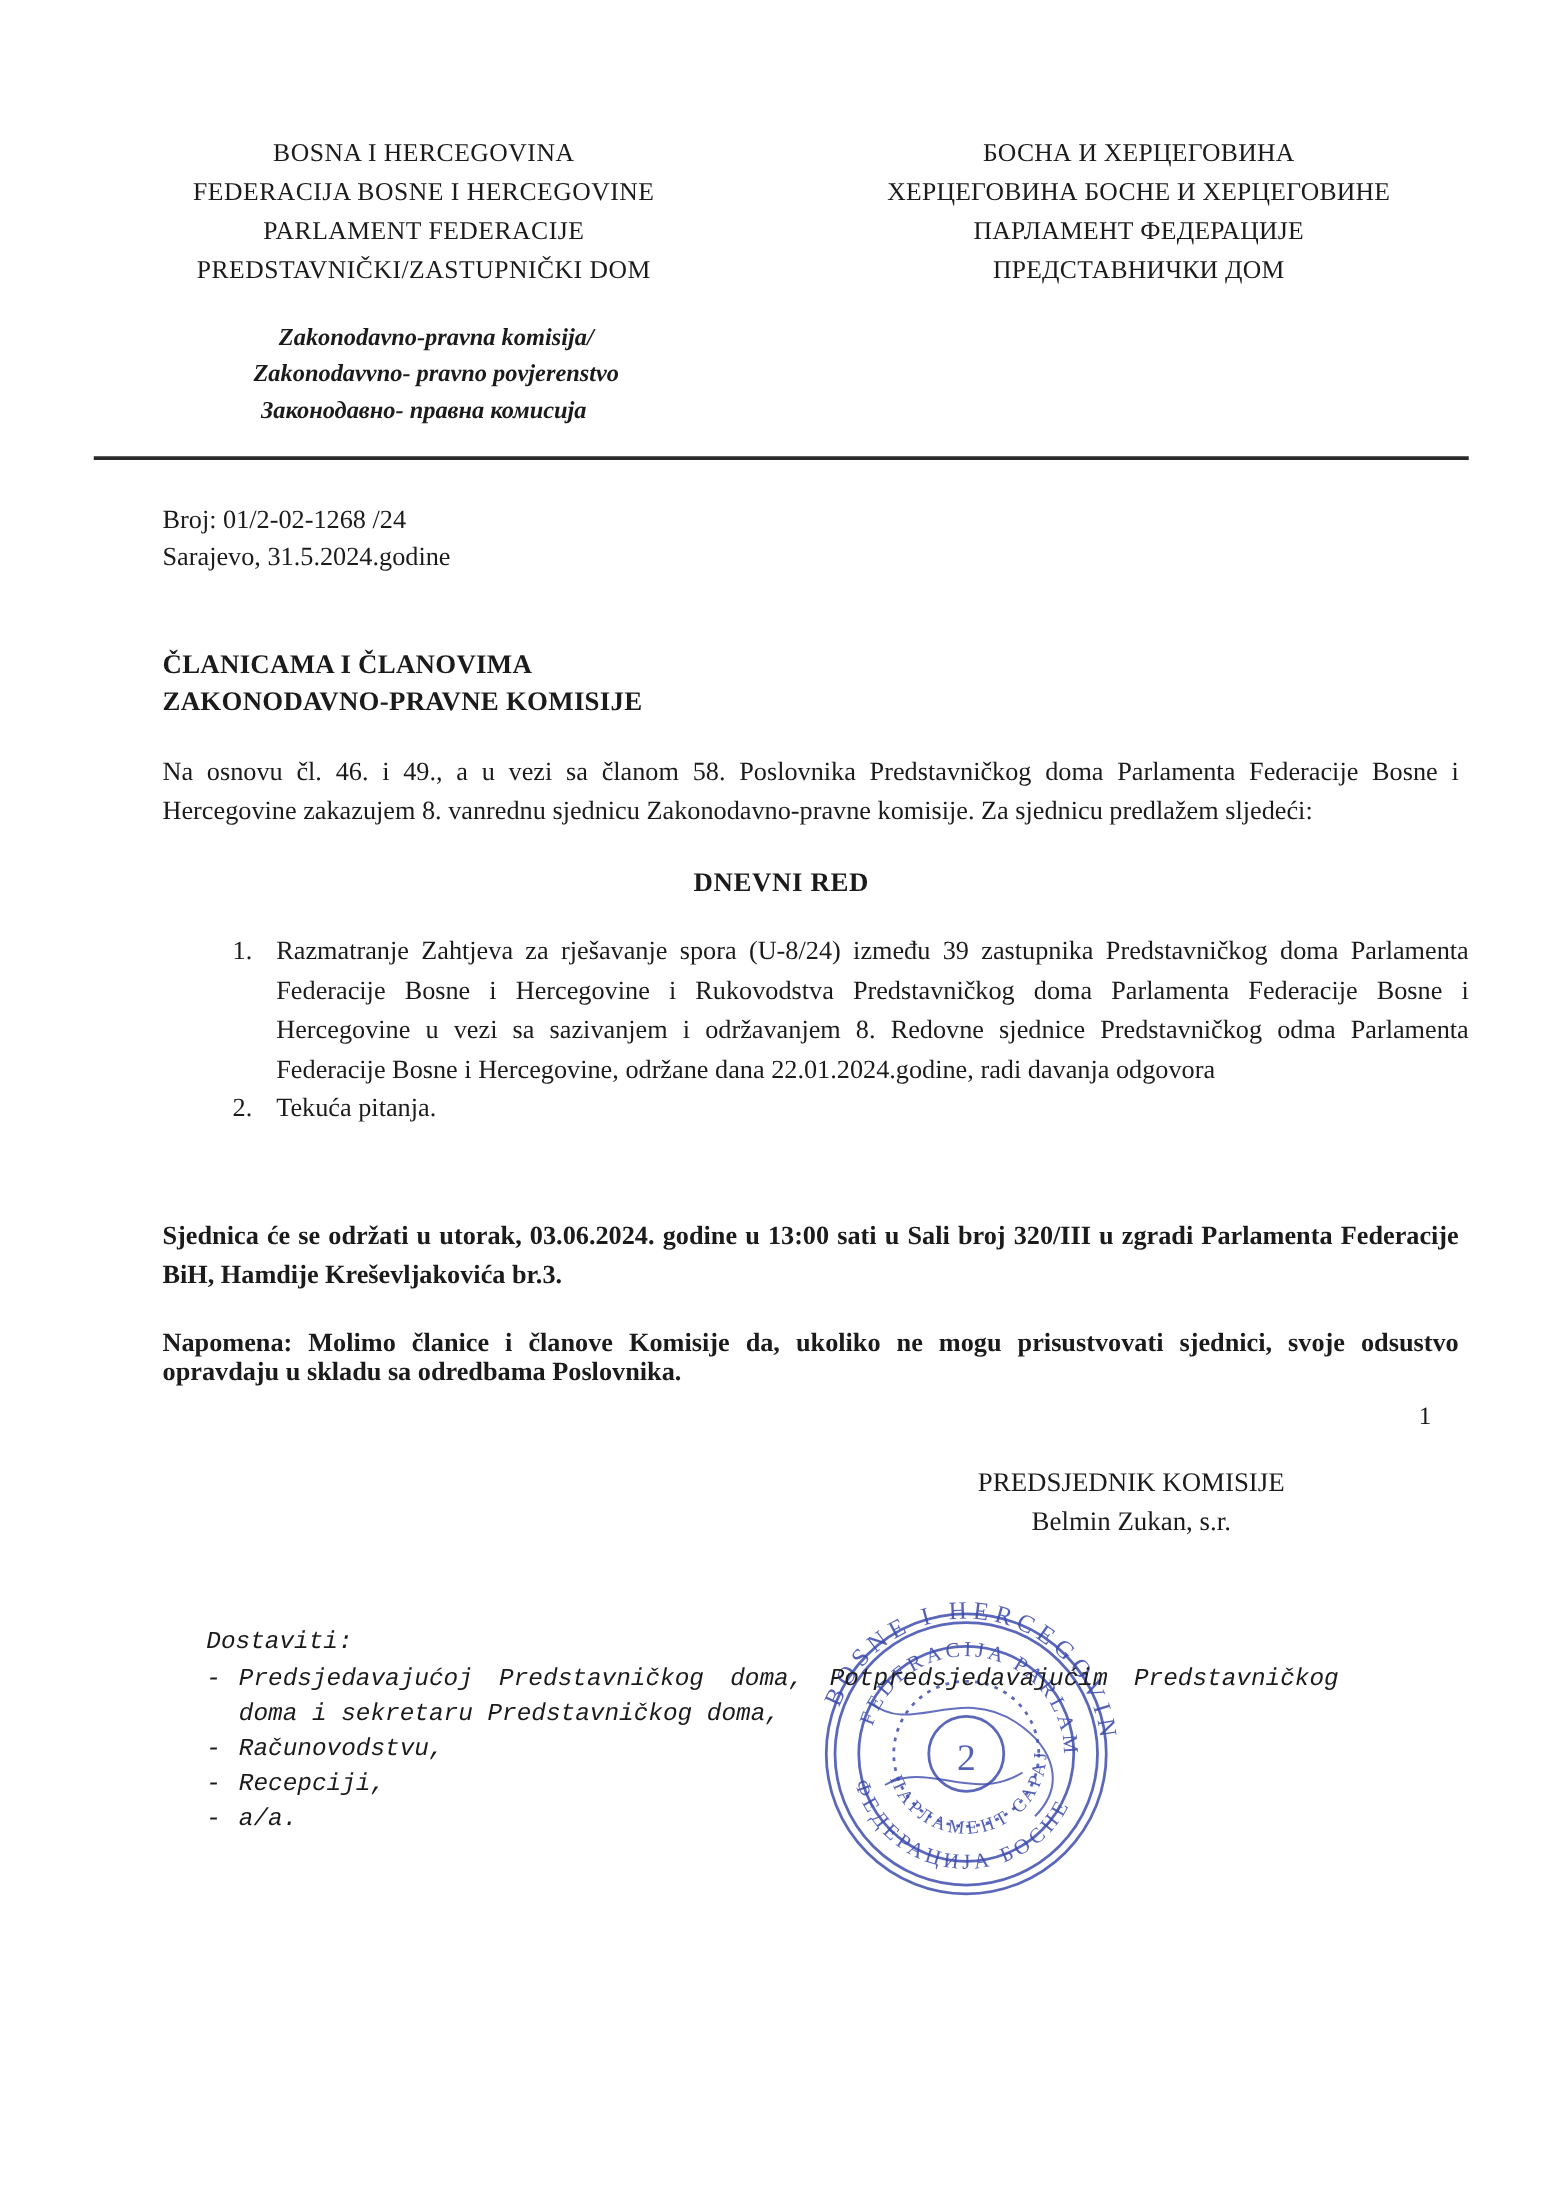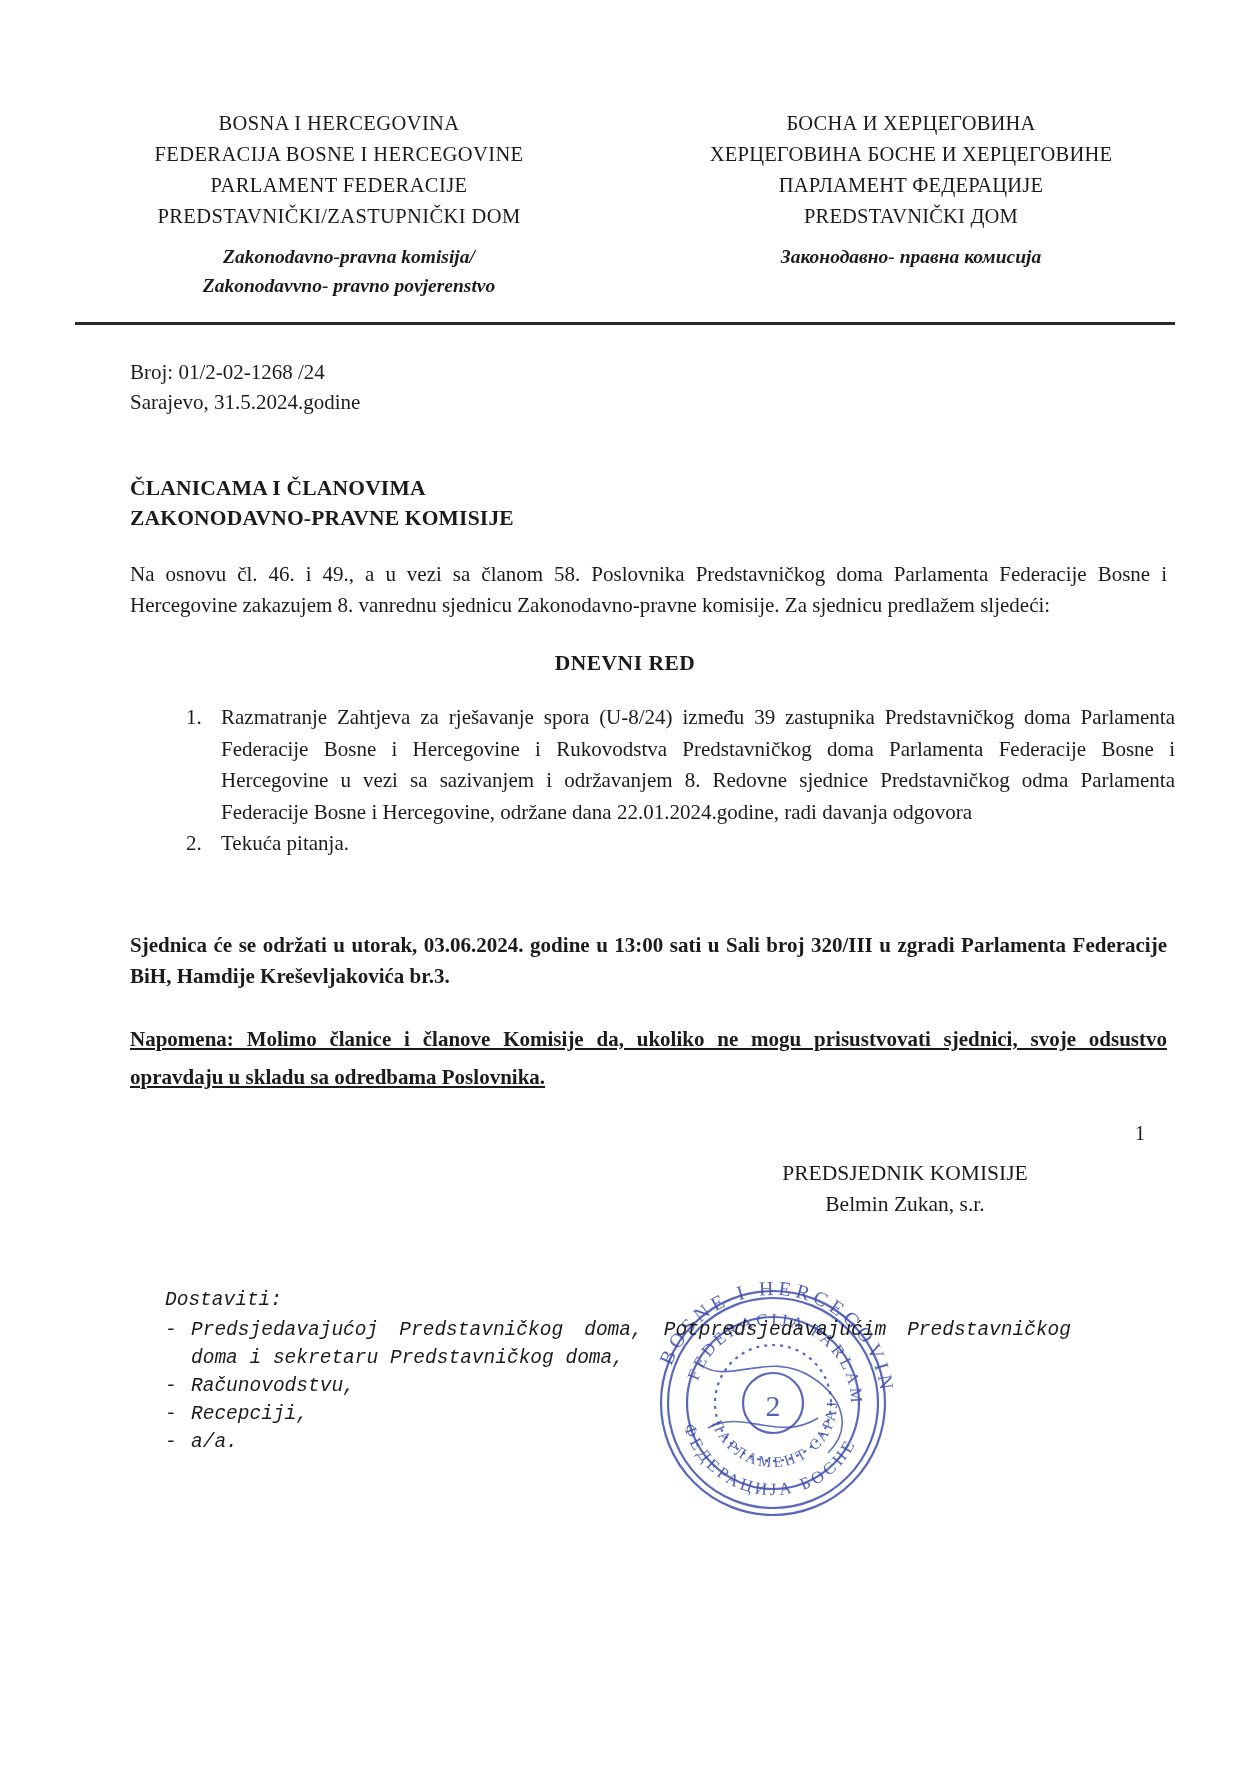--- a/index.html
+++ b/index.html
@@ -43,24 +43,24 @@
   .hdr-line {
     font-size: 20.5px;
     letter-spacing: 0.4px;
     line-height: 31px;
     white-space: nowrap;
   }
   .hdr-cyr .hdr-line { letter-spacing: 0.2px; }
 
   .sub-row {
     display: flex;
-    flex-direction: row;
+    flex-direction: column;
     justify-content: space-between;
     align-items: flex-start;
-    margin-top: 10px;
+    margin-top: 24px;
   }
   .sub-col {
     width: 48%;
     text-align: center;
   }
   .sub-line {
     font-weight: bold;
     font-style: italic;
     font-size: 19.5px;
     line-height: 29px;
@@ -130,22 +130,21 @@
     font-size: 21px;
     line-height: 31px;
     text-align: justify;
   }
   .remark {
     margin-top: 28px;
     padding-left: 55px;
     padding-right: 8px;
     font-weight: bold;
     font-size: 21px;
-    line-height: 38px;
-    text-decoration: underline;
+    line-height: 23px;
     text-align: justify;
   }
 
   
   .signature {
     margin-top: 62px;
     text-align: center;
     padding-left: 560px;
     font-size: 21.5px;
     line-height: 31px;
@@ -211,21 +210,21 @@
       <div class="hdr-col hdr-lat">
         <div class="hdr-line">BOSNA I HERCEGOVINA</div>
         <div class="hdr-line">FEDERACIJA BOSNE I HERCEGOVINE</div>
         <div class="hdr-line">PARLAMENT FEDERACIJE</div>
         <div class="hdr-line">PREDSTAVNIČKI/ZASTUPNIČKI DOM</div>
       </div>
       <div class="hdr-col hdr-cyr">
         <div class="hdr-line">БОСНА И ХЕРЦЕГОВИНА</div>
         <div class="hdr-line">ХЕРЦЕГОВИНА БОСНЕ И ХЕРЦЕГОВИНЕ</div>
         <div class="hdr-line">ПАРЛАМЕНТ ФЕДЕРАЦИЈЕ</div>
-        <div class="hdr-line">PREDSTAVNIČKI ДОМ</div>
+        <div class="hdr-line">ПРЕДСТАВНИЧКИ ДОМ</div>
       </div>
     </div>
 
     <div class="sub-row">
       <div class="sub-col left">
         <div class="sub-line">Zakonodavno-pravna komisija/</div>
         <div class="sub-line">Zakonodavvno- pravno povjerenstvo</div>
       </div>
       <div class="sub-col">
         <div class="sub-line">Законодавно- правна комисија</div>

